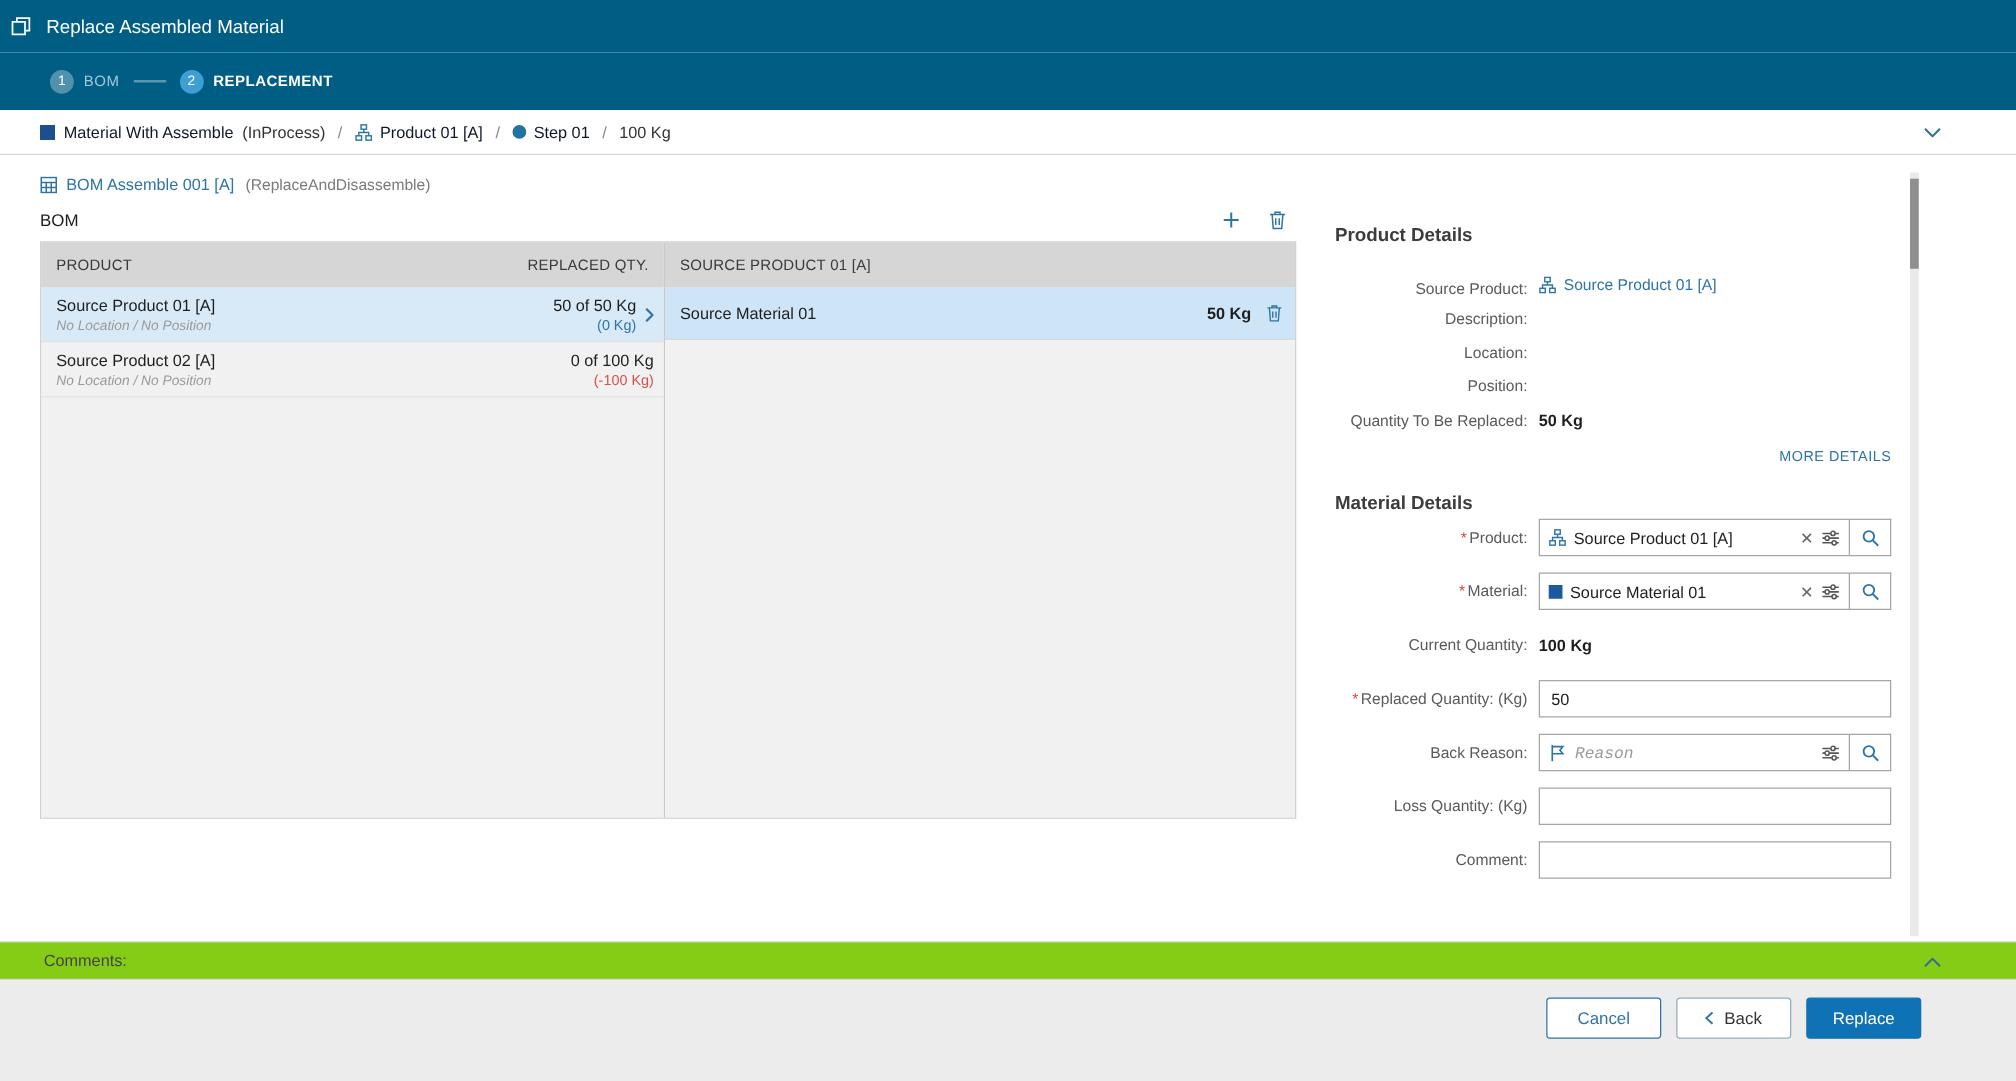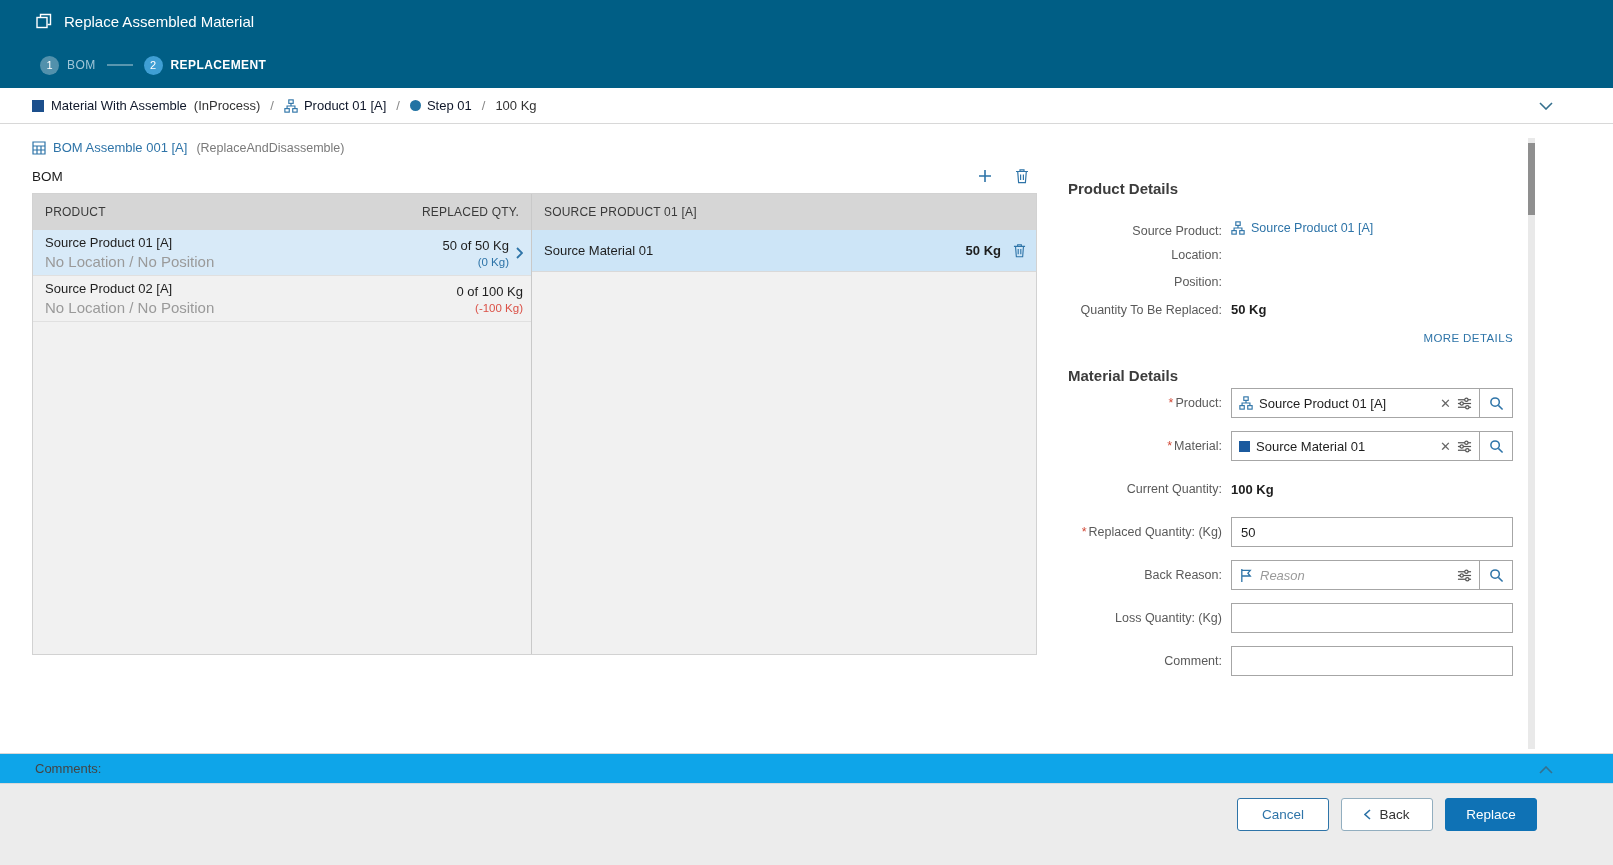--- a/index.html
+++ b/index.html
@@ -1,20 +1,20 @@
 <!DOCTYPE html>
 <html><head>
 <meta charset="utf-8">
 <style>
   *{box-sizing:border-box;margin:0;padding:0}
   html,body{width:1613px;height:865px}
   body{font-family:"Liberation Sans",sans-serif;background:#fff;color:#222;overflow:hidden;position:relative}
 
   
-  .titlebar{height:42px;background:#005e85;display:flex;align-items:center;gap:11px;padding-left:35px}
+  .titlebar{height:42px;background:#005e85;display:flex;align-items:center;gap:11px;padding-left:8px}
   .app-title{color:#fff;font-size:15px}
   .stepper{height:46px;background:#005e85;display:flex;align-items:center;padding-left:40px}
   .step{display:flex;align-items:center;gap:8px;cursor:pointer}
   .step-circle{width:19px;height:19px;border-radius:50%;display:flex;align-items:center;justify-content:center;font-size:11px;color:#fff;flex:none}
   .step1 .step-circle{background:rgba(255,255,255,.32)}
   .step1 .step-label{color:#9fc6d8;font-size:12px;letter-spacing:.4px}
   .connector{width:26px;height:2px;background:rgba(255,255,255,.35);margin:0 11px}
   .step2 .step-circle{background:#3f9fd4}
   .step2 .step-label{color:#fff;font-size:12px;font-weight:600;letter-spacing:.4px}
 
@@ -38,21 +38,21 @@
   .table-toolbar{display:flex;gap:22px;align-items:center;padding-right:8px}
   .icon-btn{cursor:pointer;display:flex;align-items:center}
 
   .tables{display:flex;width:1005px;height:462px;border:1px solid #d2d2d2;background:#f1f1f1}
   .tbl-left{width:499px;border-right:1px solid #c9c9c9;display:flex;flex-direction:column}
   .tbl-right{flex:1;display:flex;flex-direction:column}
   .tbl-head{height:36px;background:#d6d6d6;display:flex;align-items:center;justify-content:space-between;padding:0 12px;font-size:12px;color:#3a3a3a;flex:none;letter-spacing:.2px}
   .row-left{min-height:44px;display:flex;justify-content:space-between;align-items:center;padding:5px 8px 5px 12px;border-bottom:1px solid #e0e0e0;background:#f1f1f1;cursor:pointer}
   .row-left.selected{background:#d8eaf8}
   .cell-main{font-size:13px;color:#1e1e1e;margin-bottom:3px}
-  .cell-loc{font-size:15px;color:#9a9a9a}
+  .cell-loc{font-size:11px;font-style:italic;color:#9a9a9a}
   .cell-qty{text-align:right;margin-left:auto}
   .delta-blue{font-size:11.5px;color:#2e74a8}
   .delta-red{font-size:11.5px;color:#db5147}
   .row-chev{margin-left:7px;display:flex;cursor:pointer}
   .row-right{height:42px;display:flex;align-items:center;justify-content:space-between;padding:0 10px 0 12px;background:#cde5f7;border-bottom:1px solid #d9d9d9;cursor:pointer}
   .mat-name{font-size:13px;color:#1e1e1e}
   .mat-qty-group{display:flex;align-items:center;gap:12px}
   .mat-qty{font-weight:bold;font-size:13px;color:#1e1e1e}
   .filler{flex:1;background:#f1f1f1}
 
@@ -68,34 +68,34 @@
   .more-details{text-align:right;margin-top:12px}
   .more-details span{color:#2e74a8;font-size:11.5px;letter-spacing:.4px;cursor:pointer}
   .mat-title{margin-top:22px}
   .form{margin-top:4px}
   .form-row{display:flex;align-items:center;margin-bottom:13px;min-height:30px}
   .form-label{width:154px;text-align:right;color:#5a5a5a;margin-right:9px;flex:none}
   .req{color:#d14836;margin-right:2px}
   .control{display:flex;flex:1}
   .combo{display:flex;align-items:center;gap:6px;border:1px solid #a6a6a6;background:#fff;height:30px;padding:0 7px;width:249px}
   .combo-text{flex:1;font-size:13px;color:#1e1e1e;white-space:nowrap;overflow:hidden}
-  .combo input{border:none;outline:none;flex:1;font-size:13px;font-family:Liberation Sans, sans-serif;background:transparent;color:#1e1e1e;min-width:0}
+  .combo input{border:none;outline:none;flex:1;font-size:13px;font-family:Liberation Mono, monospace;background:transparent;color:#1e1e1e;min-width:0}
   .combo input::placeholder{color:#9a9a9a;font-style:italic}
   .clear-x{color:#666;font-size:13px;cursor:pointer;line-height:1}
   .search-btn{width:33px;height:30px;border:1px solid #a6a6a6;border-left:none;background:#fff;display:flex;align-items:center;justify-content:center;cursor:pointer}
   .text-input{width:282px;height:30px;border:1px solid #a6a6a6;padding:0 9px;font-size:13px;font-family:inherit;color:#1e1e1e;background:#fff}
   .static-value{font-size:13px;color:#1e1e1e;font-weight:600}
   .mini-square{width:11px;height:11px;background:#1b5a9e;flex:none}
 
   
   .v-scrollbar{position:absolute;top:14px;bottom:4px;right:78px;width:7px;background:#e9e9e9;cursor:pointer}
   .v-thumb{position:absolute;top:5px;left:0;width:7px;height:72px;background:#8f8f8f;cursor:pointer}
 
   
-  .comments-bar{height:31px;border-top:1px solid #d8d8d8;border-bottom:1px solid #d8d8d8;background:#0ea5e9;display:flex;align-items:center;justify-content:space-between;padding:0 60px 0 35px;font-size:13px;color:#444}
+  .comments-bar{height:31px;border-top:1px solid #d8d8d8;border-bottom:1px solid #d8d8d8;background:#84cc16;display:flex;align-items:center;justify-content:space-between;padding:0 60px 0 35px;font-size:13px;color:#444}
   .comments-bar .icon-btn{margin-top:2px}
 
   
   .footer{height:81px;background:#ececec;display:flex;justify-content:flex-end;gap:12px;padding:14px 76px 0 0}
   .btn{height:33px;min-width:92px;border-radius:3px;font-size:13.5px;display:flex;align-items:center;justify-content:center;cursor:pointer;font-family:inherit;padding:0 16px}
   .btn-cancel{background:#fff;border:1px solid #2e74a8;color:#2e74a8}
   .btn-back{background:#fff;border:1px solid #92aebf;color:#333;gap:8px}
   .btn-primary{background:#0f72b5;border:1px solid #0f72b5;color:#fff}
 </style>
 </head>
@@ -252,20 +252,24 @@
                 <rect x="5.5" y="1" width="5" height="4"></rect>
                 <rect x="1" y="11" width="5" height="4"></rect>
                 <rect x="10" y="11" width="5" height="4"></rect>
                 <path d="M8 5v3M3.5 11V8h9v3"></path>
               </g>
             </svg>
           <span>Source Product 01 [A]</span>
         </span>
       </div>
       <div class="detail-row">
+        <span class="detail-label">Description:</span>
+        <span class="detail-value"></span>
+      </div>
+      <div class="detail-row">
         <span class="detail-label">Location:</span>
         <span class="detail-value"></span>
       </div>
       <div class="detail-row">
         <span class="detail-label">Position:</span>
         <span class="detail-value"></span>
       </div>
       <div class="detail-row">
         <span class="detail-label">Quantity To Be Replaced:</span>
         <span class="detail-value detail-strong">50 Kg</span>

